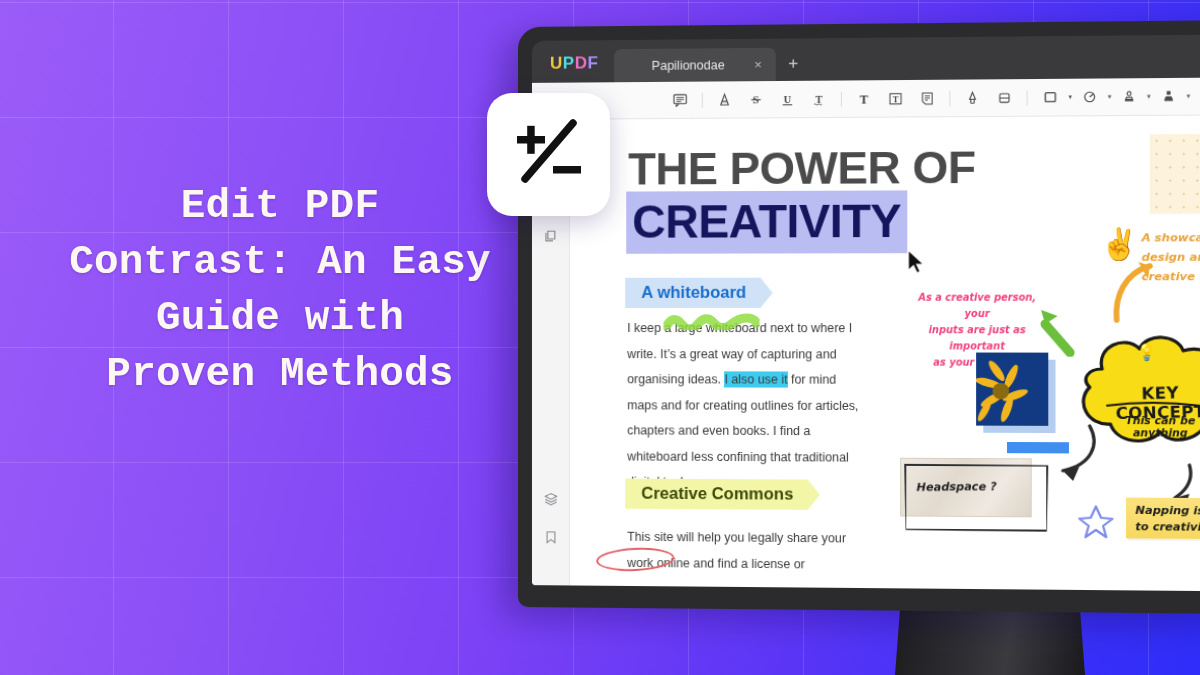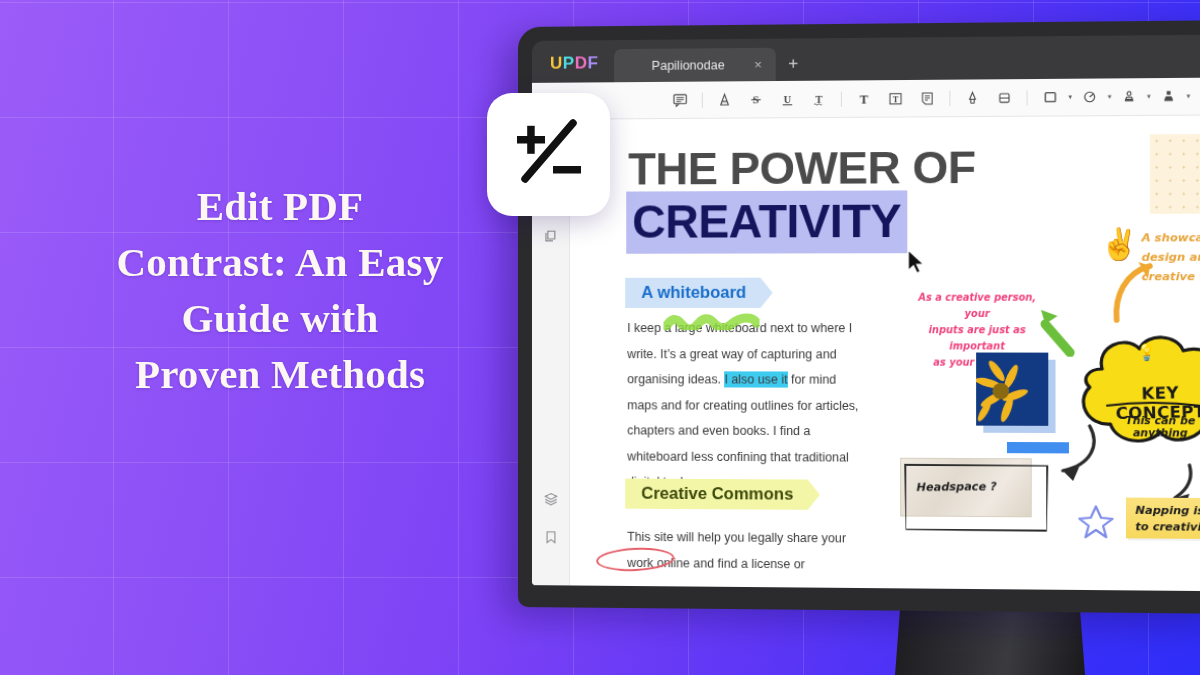--- a/index.html
+++ b/index.html
@@ -22,21 +22,21 @@
       linear-gradient(to bottom, rgba(255,255,255,.13) 1px, transparent 1px);
     background-size:115px 115px;
     background-position:-2px 2px;
   }
 
   
   #headline{
     position:absolute; left:40px; top:178px; width:480px;
     text-align:center;
     color:#fdf7f4;
-    font-family:Liberation Serif, serif;
+    font-family:Liberation Mono, monospace;
     font-weight:700;
     font-size:41px;
     line-height:56px;
     letter-spacing:.2px;
     text-shadow:0 1px 3px rgba(40,10,100,.22);
     white-space:pre-line;
   }
 
   
   #monitor{

